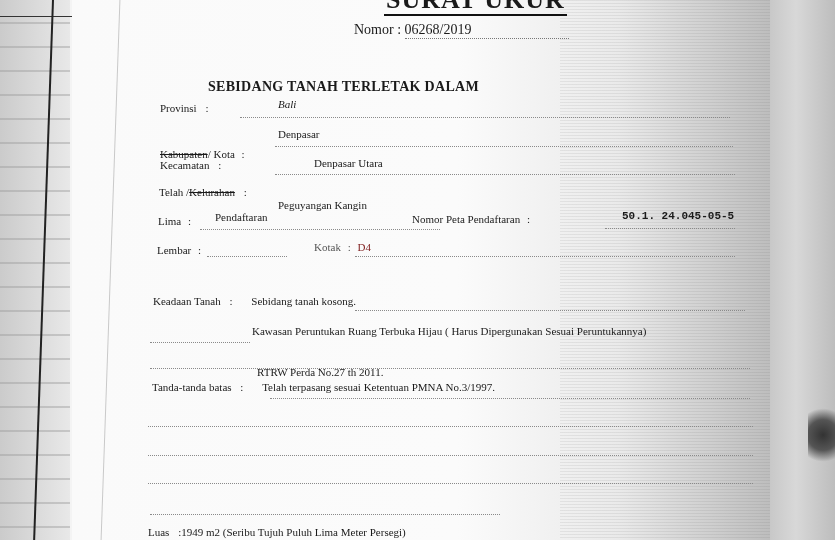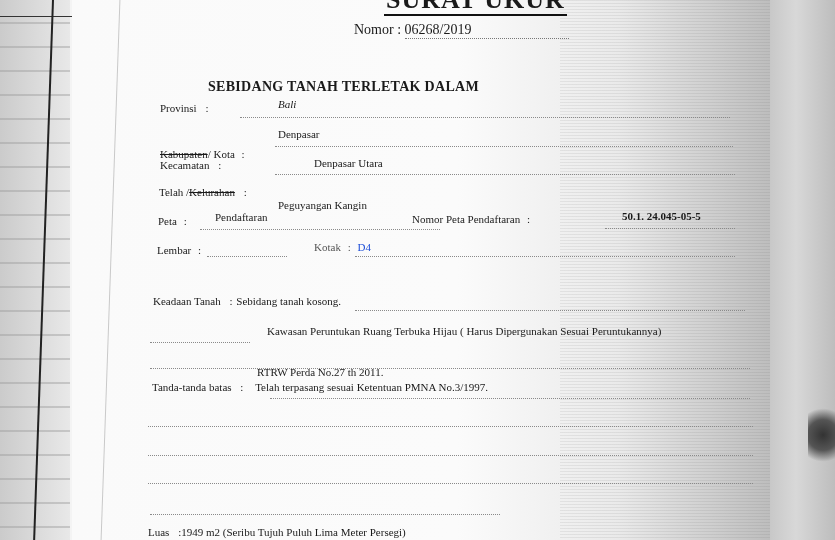--- a/index.html
+++ b/index.html
@@ -48,21 +48,21 @@
     border-bottom:2px solid #111; padding:0 2px; line-height:28px;
   }
   .nomor { position:absolute; left:354px; top:22px; font-size:14px; }
   .nomor .val { display:inline-block; margin-left:0; min-width:164px; border-bottom:1px dotted #777; }
   .section-head { position:absolute; left:208px; top:79px; font-weight:bold; font-size:14px; letter-spacing:0.3px; }
   .row { position:absolute; font-size:11px; white-space:nowrap; }
   .label { display:inline-block; }
   .strike { text-decoration:line-through; }
   .val { display:inline-block; }
   .dotline { position:absolute; height:0; border-bottom:1px dotted #8a8a8a; }
-  .bold-val { font-weight:bold; }
+  .bold-val { font-weight:bold;font-family:Liberation Mono, monospace; }
 </style>
 </head>
 <body>
 
 <div class="left-stub"></div>
 <div class="left-top-rule"></div>
 <div class="left-border"></div>
 <div class="paper"></div>
 <div class="paper-texture"></div>
 <div class="fold-line"></div>
@@ -101,61 +101,61 @@
 <div class="row" style="left:278px; top:157px;margin-left:36px;">Denpasar Utara</div>
 <div class="dotline" style="left:275px; top:174px; width:460px;"></div>
 
 <div class="row" style="left:159px; top:186px;">
   <span class="label">Telah / </span><span class="label strike">Kelurahan</span>
   <span style="margin-left:6px;">:</span>
 </div>
 <div class="row" style="left:278px; top:184px;margin-top:15px;">Peguyangan Kangin</div>
 
 <div class="row" style="left:158px; top:215px;">
-  <span class="label">Peta</span>
+  <span class="label">Lima</span>
   <span style="margin-left:4px;">:</span>
 </div>
 <div class="row" style="left:215px; top:211px;">Pendaftaran</div>
 <div class="dotline" style="left:200px; top:229px; width:240px;"></div>
 
 <div class="row" style="left:412px; top:213px;">
   <span class="label">Nomor Peta Pendaftaran</span>
   <span style="margin-left:4px;">:</span>
 </div>
 <div class="row bold-val" style="left:622px; top:210px;">50.1. 24.045-05-5</div>
 <div class="dotline" style="left:605px; top:228px; width:130px;"></div>
 
 <div class="row" style="left:157px; top:244px;">
   <span class="label">Lembar</span>
   <span style="margin-left:4px;">:</span>
 </div>
 <div class="dotline" style="left:207px; top:256px; width:80px;"></div>
 <div class="row" style="left:314px; top:241px; color:#555;">
   <span class="label">Kotak</span>
   <span style="margin-left:4px;">:</span>
-  <span style="color:#1d4ed8; margin-left:4px;">D4</span>
+  <span style="color:#7f1d1d; margin-left:4px;">D4</span>
 </div>
 <div class="dotline" style="left:355px; top:256px; width:380px;"></div>
 
 <div class="row" style="left:153px; top:295px;">
   <span class="label">Keadaan Tanah</span>
   <span style="margin-left:6px;">:</span>
-  <span style="margin-left:1px;">Sebidang tanah kosong.</span>
+  <span style="margin-left:16px;">Sebidang tanah kosong.</span>
 </div>
 <div class="dotline" style="left:355px; top:310px; width:390px;"></div>
 
 <div class="dotline" style="left:150px; top:342px; width:100px;"></div>
-<div class="row" style="left:267px; top:325px;">Kawasan Peruntukan Ruang Terbuka Hijau ( Harus Dipergunakan Sesuai Peruntukannya)</div>
+<div class="row" style="left:252px; top:325px;">Kawasan Peruntukan Ruang Terbuka Hijau ( Harus Dipergunakan Sesuai Peruntukannya)</div>
 <div class="row" style="left:257px; top:366px;">RTRW Perda No.27 th 2011.</div>
 <div class="dotline" style="left:150px; top:368px; width:600px;"></div>
 
 <div class="row" style="left:152px; top:381px;">
   <span class="label">Tanda-tanda batas</span>
   <span style="margin-left:6px;">:</span>
-  <span style="margin-left:9px;">Telah terpasang sesuai Ketentuan PMNA No.3/1997.</span>
+  <span style="margin-left:16px;">Telah terpasang sesuai Ketentuan PMNA No.3/1997.</span>
 </div>
 <div class="dotline" style="left:270px; top:398px; width:480px;"></div>
 
 <div class="dotline" style="left:148px; top:426px; width:605px;"></div>
 <div class="dotline" style="left:148px; top:455px; width:605px;"></div>
 <div class="dotline" style="left:148px; top:483px; width:605px;"></div>
 <div class="dotline" style="left:150px; top:514px; width:350px;"></div>
 
 <div class="row" style="left:148px; top:526px;">
   <span class="label">Luas</span>

